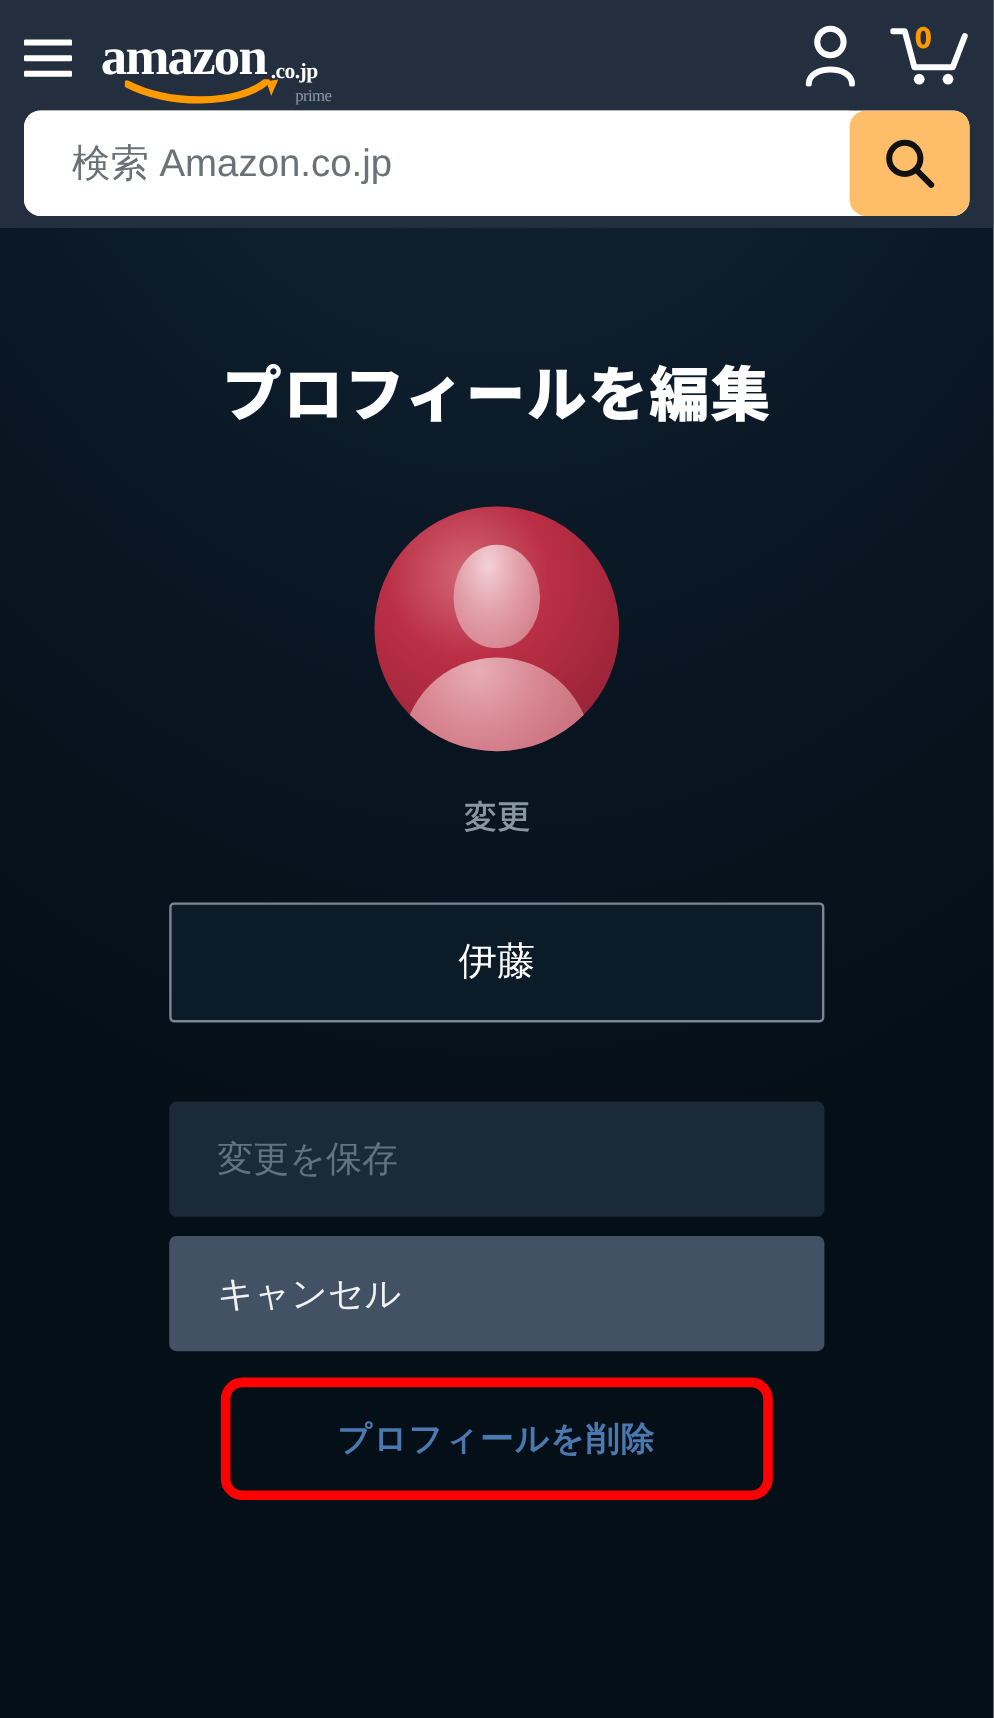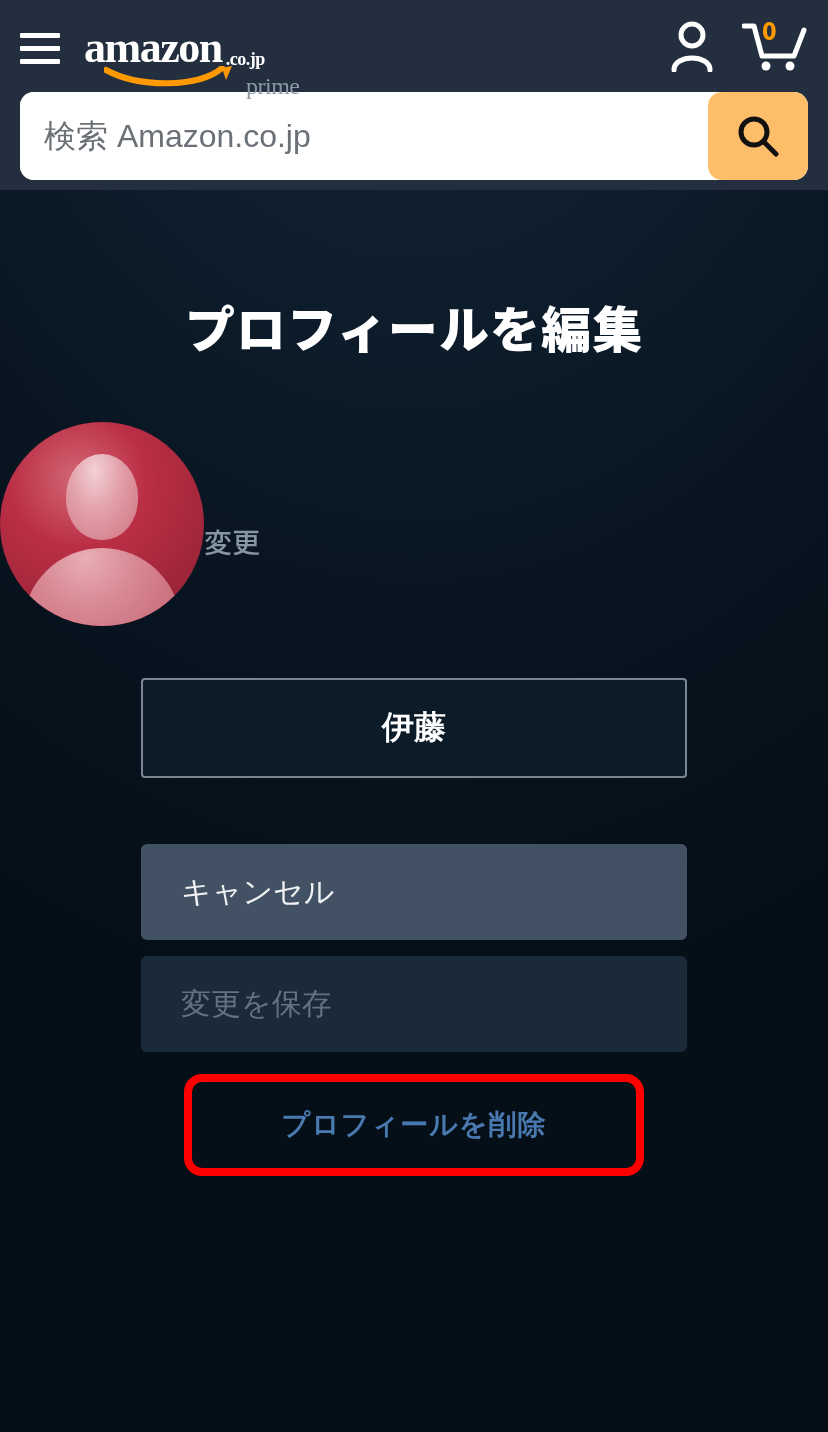--- a/index.html
+++ b/index.html
@@ -44,21 +44,21 @@
     position: absolute;
     left: 20px;
     top: 40px;
     width: 130px;
     height: 24px;
   }
   .logo-prime {
     position: absolute;
     left: 162px;
     top: 47px;
-    font-size: 24px;
+    font-size: 14px;
     font-weight: 500;
     color: #8a9aa5;
     letter-spacing: -0.5px;
   }
   .header-right { display: flex; align-items: center; gap: 26px; }
   .account-icon, .cart-icon { position: relative; }
   .cart-badge {
     position: absolute;
     top: -8px;
     left: 20px;
@@ -71,21 +71,21 @@
     width: 100%;
     height: 88px;
     border-radius: 14px;
     overflow: hidden;
     background: #fff;
   }
   .search-input {
     flex: 1;
     border: none;
     outline: none;
-    padding: 0 24px;
+    padding: 0 40px;
     font-size: 32px;
     color: #111;
     background: #fff;
   }
   .search-input::placeholder { color: #6b7176; }
   .search-btn {
     width: 100px;
     background: #febd69;
     border: none;
     border-radius: 14px;
@@ -93,21 +93,21 @@
     align-items: center;
     justify-content: center;
     cursor: pointer;
   }
   .content { padding: 100px 0 0 0; text-align: center; }
   .title {
     font-size: 50px;
     font-weight: 900;
     letter-spacing: 1px;
   }
-  .avatar-wrap { margin-top: 60px; display: flex; flex-direction: row; align-items: center; }
+  .avatar-wrap { margin-top: 60px; display: flex; flex-direction: column; align-items: center; }
   .avatar {
     width: 204px;
     height: 204px;
     border-radius: 50%;
     background: radial-gradient(circle at 38% 28%, #d26876 0%, #bb2f45 35%, #a1263a 70%, #8e1f33 100%);
     position: relative;
     overflow: hidden;
     display: flex;
     align-items: center;
     justify-content: center;
@@ -131,21 +131,21 @@
   .change-link { margin-top: 34px; font-size: 28px; color: #8796a0; font-weight: 500; cursor: pointer; }
   .fields { margin: 52px auto 0; width: 546px; display: flex; flex-direction: column; gap: 66px; }
   .name-input {
     width: 100%;
     height: 100px;
     background: #0c1b28;
     border: 2px solid #7a8792;
     border-radius: 4px;
     color: #fff;
     font-size: 32px;
-    font-weight: 700;
+    font-weight: 400;
     text-align: center;
     outline: none;
   }
   .btn-stack { display: flex; flex-direction: column; gap: 16px; }
   .btn {
     width: 100%;
     height: 96px;
     border: none;
     border-radius: 6px;
     font-size: 30px;
@@ -227,21 +227,21 @@
     <div class="avatar">
       <div class="avatar-person-head"></div>
       <div class="avatar-person-body"></div>
     </div>
     <div class="change-link">変更</div>
   </div>
 
   <div class="fields">
     <input class="name-input" type="text" value="伊藤" style="">
     <div class="btn-stack">
+      <button class="btn btn-save">変更を保存</button>
       <button class="btn btn-cancel">キャンセル</button>
-      <button class="btn btn-save">変更を保存</button>
     </div>
   </div>
 
   <div class="delete-wrap">
     <button class="btn-delete">プロフィールを削除</button>
   </div>
 </div>
 
 </body></html>

